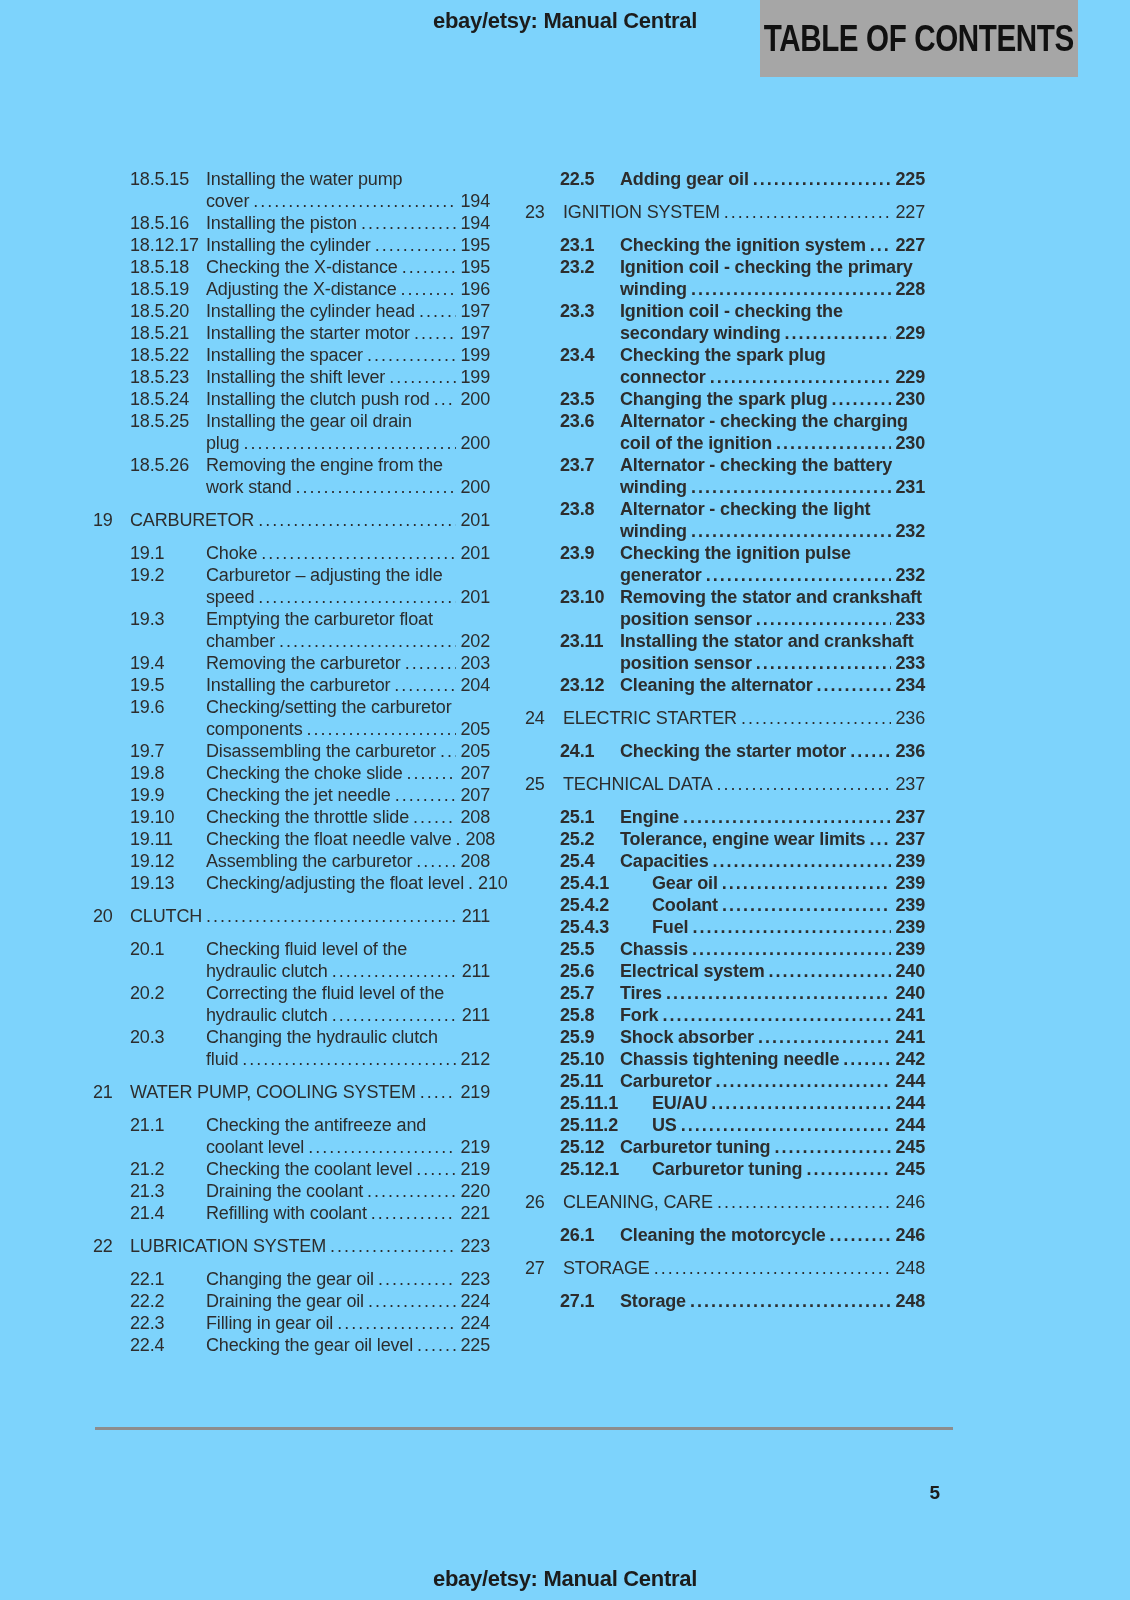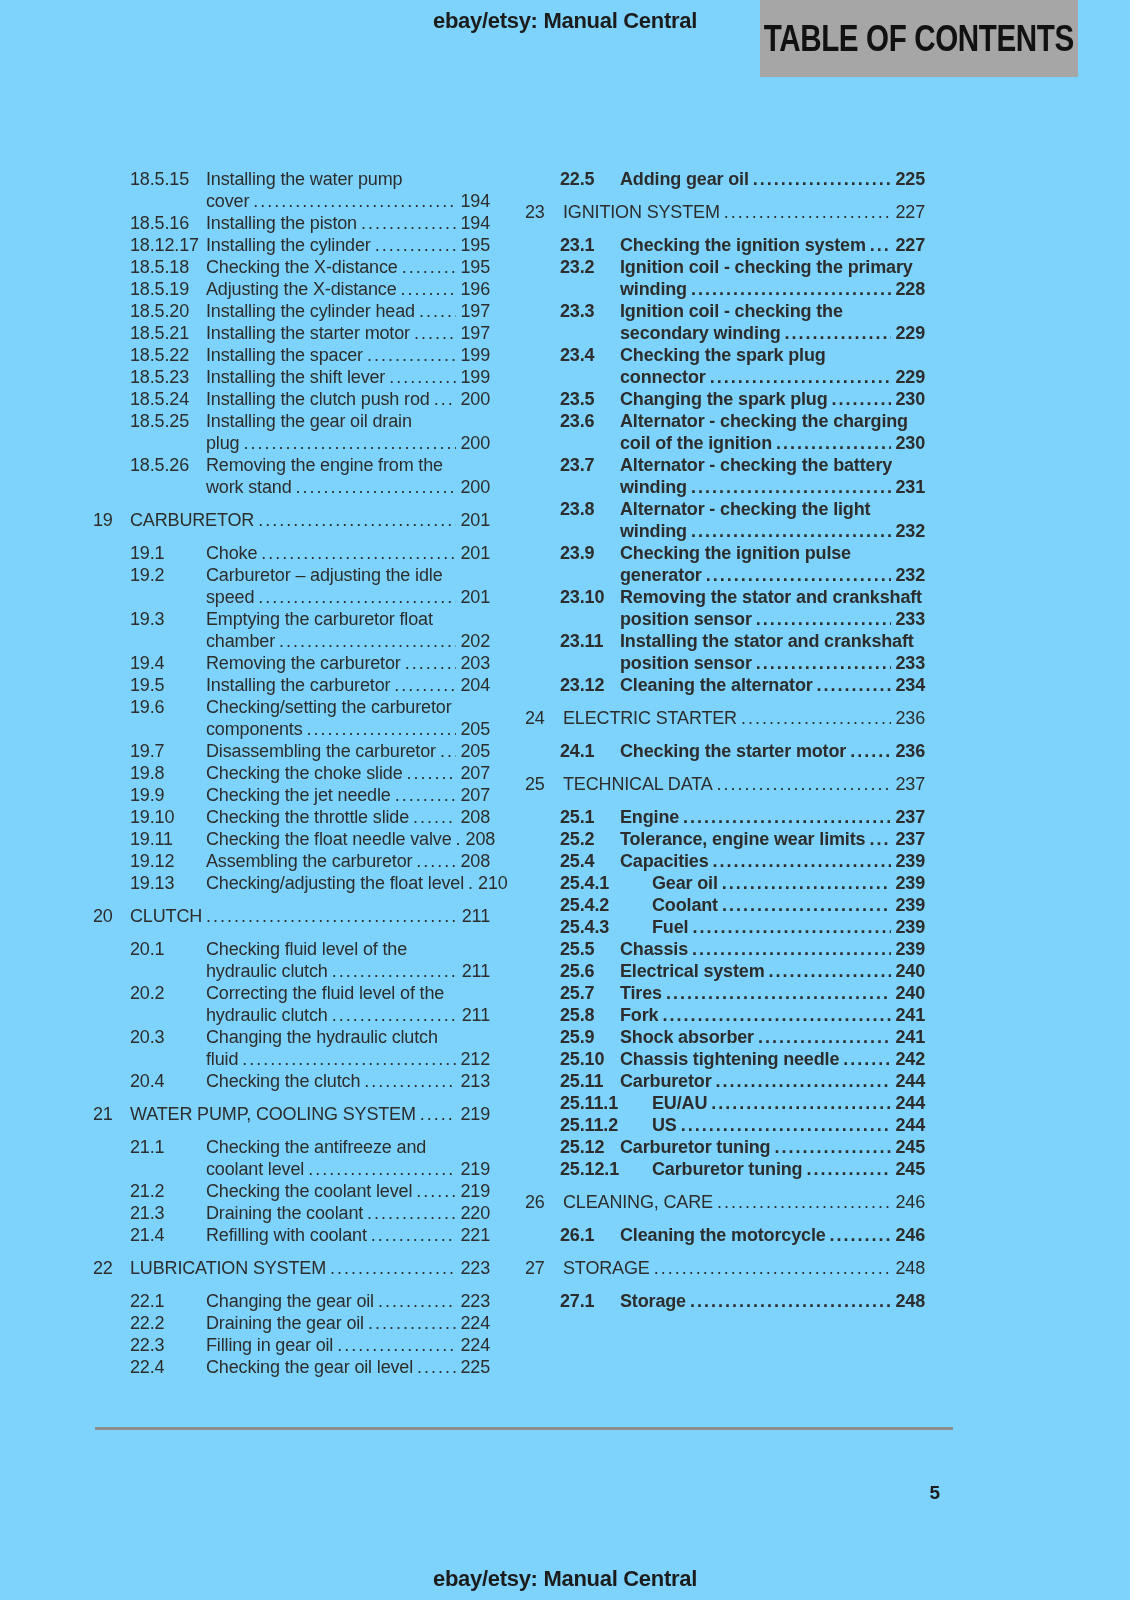--- a/index.html
+++ b/index.html
@@ -369,30 +369,20 @@
         <span class="num">20.3</span>
         <span class="body">
           <span class="line">Changing the hydraulic clutch</span>
           <span class="lastline">
             <span class="txt">fluid</span>
             <span class="leader"></span>
             <span class="pg">212</span>
           </span>
         </span>
       </div>
-      <div class="entry sub">
-        <span class="num">20.4</span>
-        <span class="body">
-          <span class="lastline">
-            <span class="txt">Checking the clutch</span>
-            <span class="leader"></span>
-            <span class="pg">213</span>
-          </span>
-        </span>
-      </div>
       <div class="entry section">
         <span class="num">21</span>
         <span class="body">
           <span class="lastline">
             <span class="txt">WATER PUMP, COOLING SYSTEM</span>
             <span class="leader"></span>
             <span class="pg">219</span>
           </span>
         </span>
       </div>

